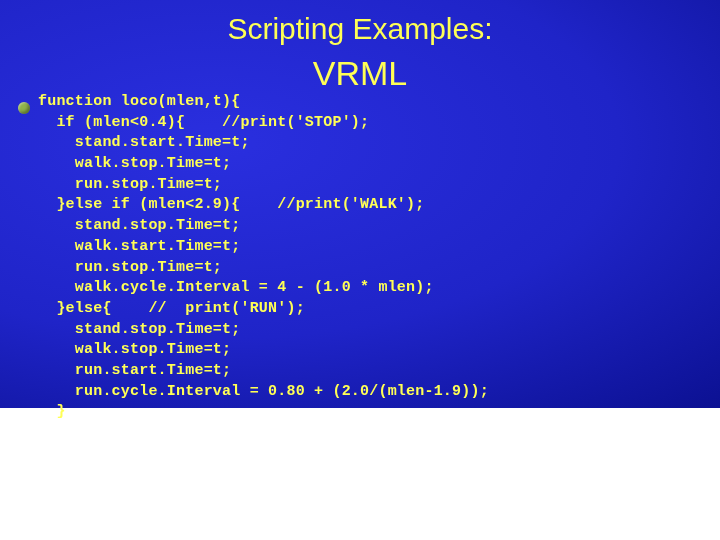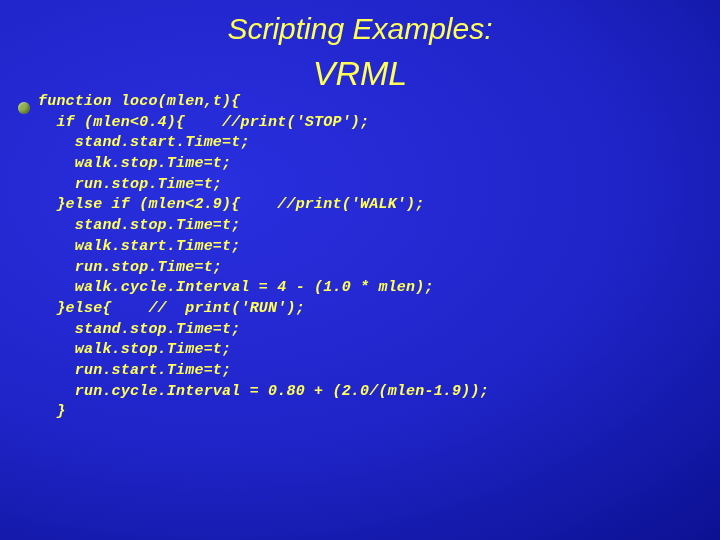--- a/index.html
+++ b/index.html
@@ -5,25 +5,24 @@
   html, body {
     margin: 0;
     padding: 0;
     width: 720px;
     height: 540px;
     overflow: hidden;
     font-family: Arial, Helvetica, sans-serif;
   }
   .slide {
     width: 720px;
-    height: 540px;
+    height: 408px;
     background: radial-gradient(ellipse 140% 120% at 30% 35%, #2a2fdf 0%, #1f24c8 40%, #0b1090 75%, #04065a 100%);
     position: relative;
     box-sizing: border-box;
-    font-style: italic;
   }
   .title {
     color: #ffff55;
     font-size: 30px;
     text-align: center;
     padding-top: 12px;
     font-weight: normal;
   }
   .subtitle {
     color: #ffff55;

